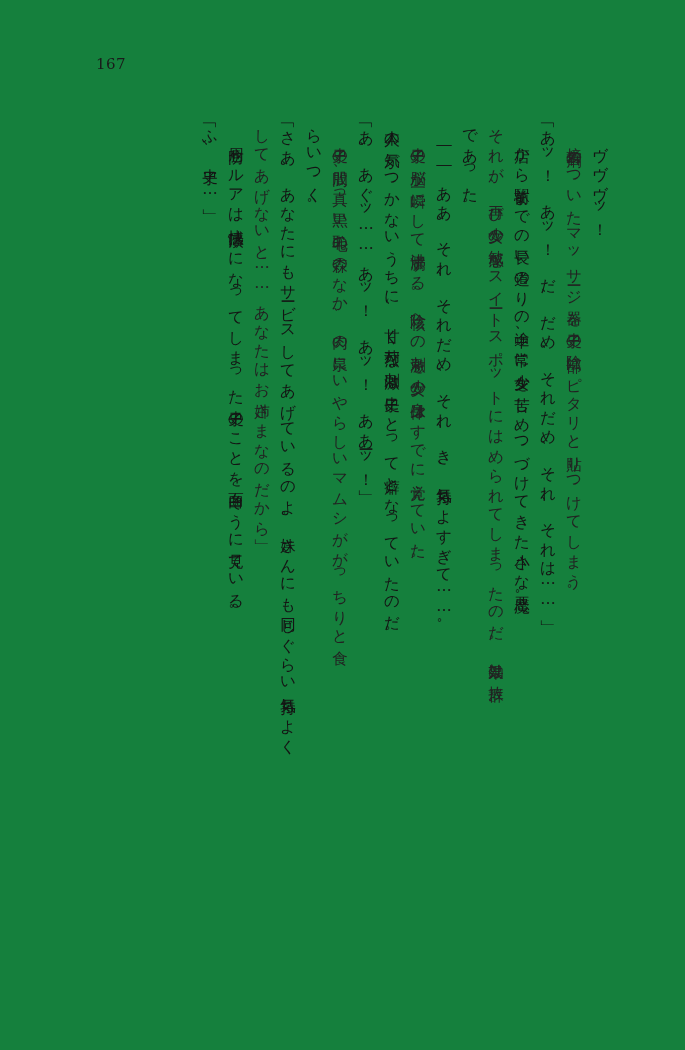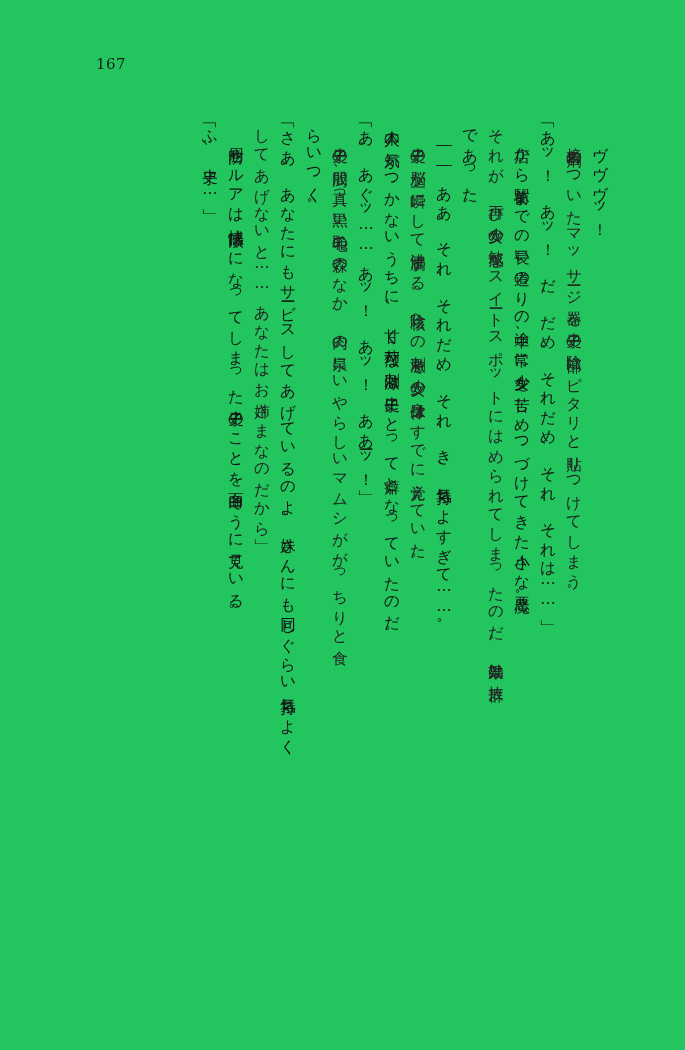--- a/index.html
+++ b/index.html
@@ -15,21 +15,21 @@
     position: relative;
   }
 
   
   #page {
     position: absolute;
     left: 0;
     top: 0;
     width: 685px;
     height: 1050px;
-    background: #22c55e;
+    background: #15803d;
   }
 
   
   #page-number {
     position: absolute;
     left: 96px;
     top: 55px;
     font-size: 15px;
     color: #1a1a1a;
     font-family: "DejaVu Serif", "Liberation Serif", serif;

